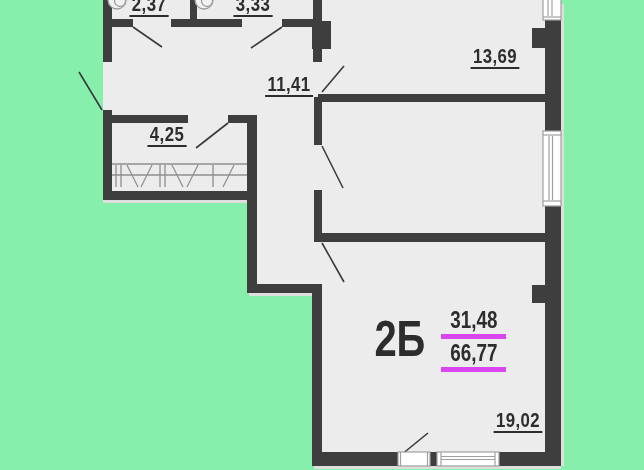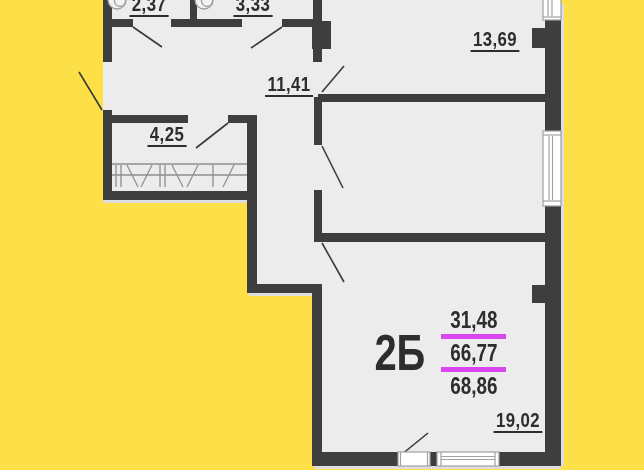--- a/index.html
+++ b/index.html
@@ -1,18 +1,18 @@
 <!DOCTYPE html>
 <html><head>
 <meta charset="utf-8">
 <style>
   html,body{margin:0;padding:0;background:#fdfdfd;}
   .plan{
     position:relative;width:644px;height:470px;overflow:hidden;
-    background:#fde047;font-family:"Liberation Sans",sans-serif;
+    background:#86efac;font-family:"Liberation Sans",sans-serif;
   }
   .plan svg{position:absolute;left:0;top:0;}
   .lbl{position:absolute;transform:translateX(-50%);white-space:nowrap;text-align:center;}
   .txt{
     display:inline-block;transform:scaleX(0.8);transform-origin:center top;
     font-weight:700;font-size:21px;line-height:22px;color:#2d2d2d;letter-spacing:0.5px;
   }
   .u{border-bottom:2px solid #2d2d2d;padding:0 3px 0 3px;}
   .apt-block{position:absolute;display:flex;align-items:center;gap:9px;color:#2d2d2d;justify-content:space-between;}
   .apt-type{
@@ -131,21 +131,21 @@
       <circle cx="207" cy="1" r="5.5"></circle>
     </g>
   </svg>
 
   <div class="lbl" style="left:149px;top:-7px">
     <span class="txt u">2,37</span>
   </div>
   <div class="lbl" style="left:253px;top:-7px">
     <span class="txt u">3,33</span>
   </div>
-  <div class="lbl" style="left:495px;top:28px">
+  <div class="lbl" style="left:495px;top:45px">
     <span class="txt u">13,69</span>
   </div>
   <div class="lbl" style="left:289px;top:73px">
     <span class="txt u">11,41</span>
   </div>
   <div class="lbl" style="left:167px;top:123px">
     <span class="txt u">4,25</span>
   </div>
   <div class="lbl" style="left:518px;top:409px">
     <span class="txt u">19,02</span>
@@ -153,19 +153,16 @@
 
   <div class="apt-block" style="left:368px;top:306px">
     <span class="apt-type">2Б</span>
     <span class="area-stack">
       <span class="area-row div">
           <span class="area-val">31,48</span>
         </span>
       <span class="area-row div">
           <span class="area-val">66,77</span>
         </span>
-      <span class="area-row">
-          <span class="area-val">68,86</span>
-        </span>
     </span>
   </div>
 
 </div>
 
 </body></html>

